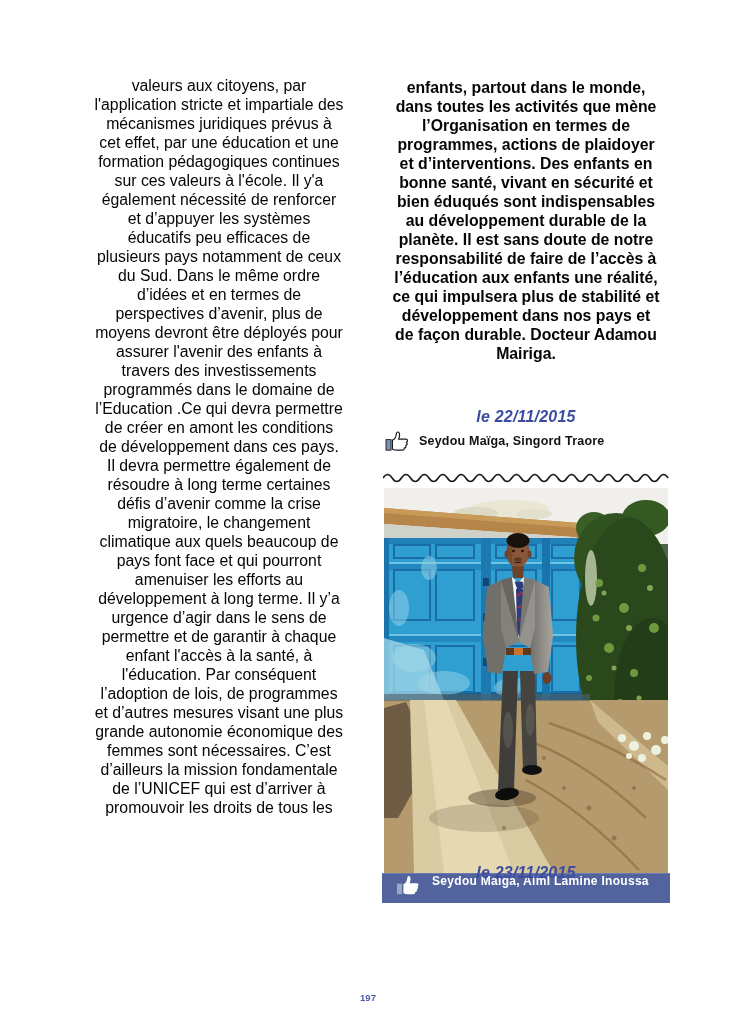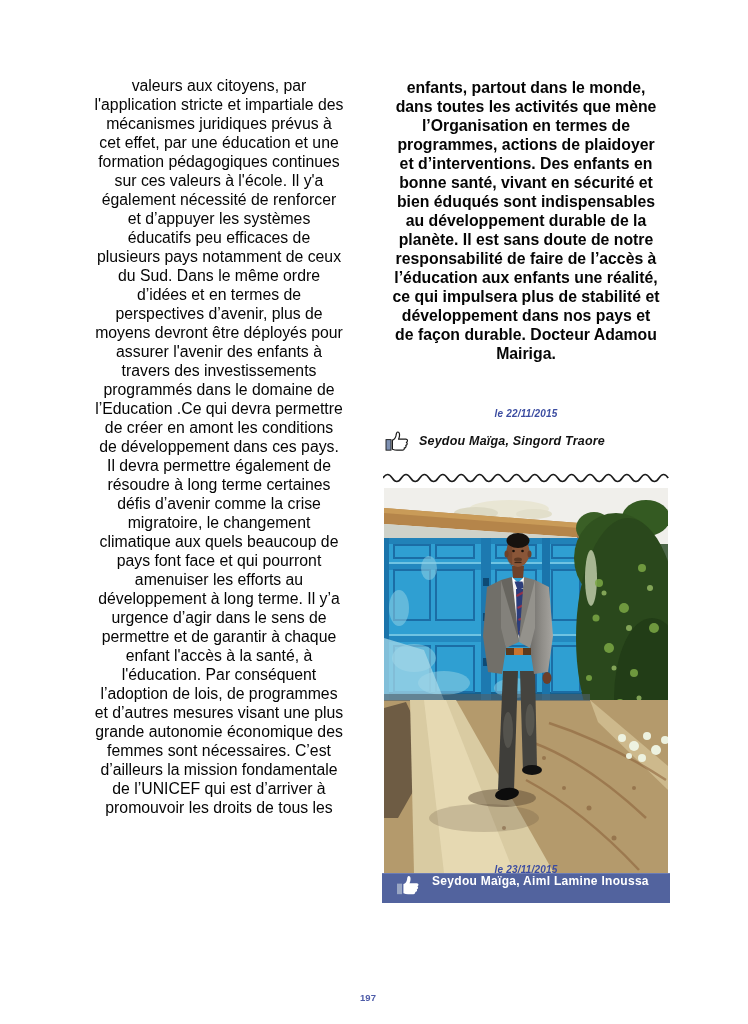--- a/index.html
+++ b/index.html
@@ -2,24 +2,24 @@
 <html><head>
 <meta charset="utf-8">
 <style>
   html,body{margin:0;padding:0;background:#ffffff;}
   .page{position:relative;width:748px;height:1024px;background:#ffffff;overflow:hidden;
         font-family:"Liberation Sans","DejaVu Sans",sans-serif;color:#060606;}
   .col{position:absolute;white-space:pre;text-align:center;font-size:15.8px;line-height:19px;color:#050505;}
   .col-left{left:64px;top:76px;width:310px;}
   .col-right{left:380px;top:78px;width:292px;font-weight:bold;}
   .post-date{position:absolute;left:380px;width:292px;text-align:center;
-             font-size:10px;font-style:italic;font-weight:bold;color:#3c4da1;letter-spacing:.2px;}
+             font-size:16px;font-style:italic;font-weight:bold;color:#3c4da1;letter-spacing:.2px;}
   .date-1{top:408px;}
   .date-2{top:864px;}
-  .like-row{position:absolute;left:385px;top:430px;display:flex;align-items:center;gap:10px;font-style:italic;}
+  .like-row{position:absolute;left:385px;top:430px;display:flex;align-items:center;gap:10px;}
   .like-row .names{font-size:12.5px;font-weight:bold;color:#121212;letter-spacing:.2px;}
   .wave{position:absolute;left:383px;top:471px;}
   .photo{position:absolute;left:384px;top:488px;width:284px;height:385px;}
   .caption-bar{position:absolute;left:382px;top:873px;width:288px;height:30px;
                background:#52639e;border-top:1px solid #6b7bb4;display:flex;align-items:flex-start;
                padding-left:14px;box-sizing:border-box;gap:12px;}
   .caption-bar .names{font-size:12px;font-weight:bold;color:#ffffff;letter-spacing:.3px;}
   .page-number{position:absolute;left:0;top:992px;width:736px;text-align:center;
                font-size:9.5px;font-weight:bold;color:#4d5ba8;}
   svg{display:block;}

